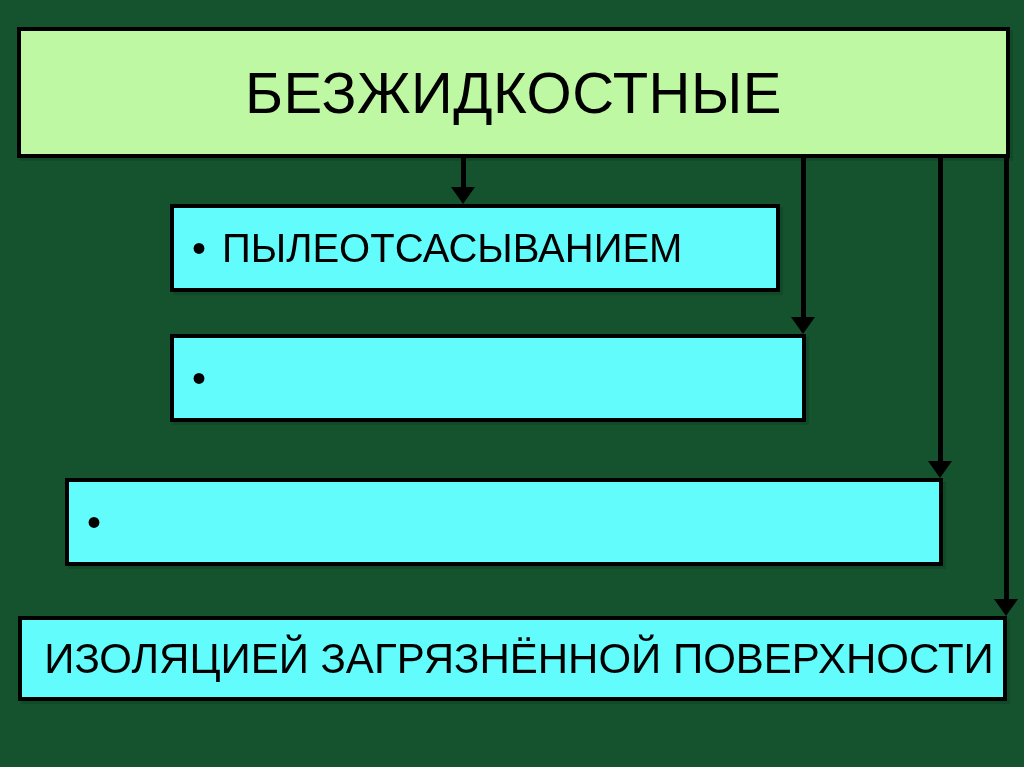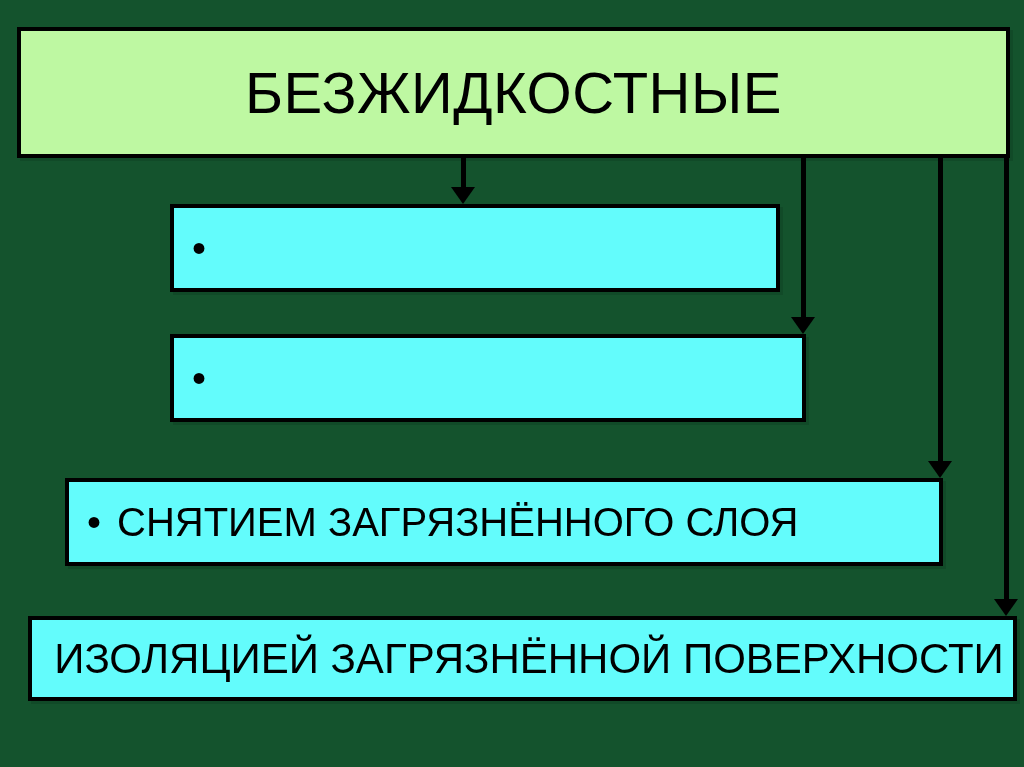--- a/index.html
+++ b/index.html
@@ -42,21 +42,21 @@
     white-space: nowrap;
   }
   .item-box .bullet {
     display: inline-block;
     margin-right: 16px;
   }
   .box-1 { left: 170px; top: 204px; width: 610px; height: 88px; }
   .box-2 { left: 170px; top: 334px; width: 636px; height: 88px; }
   .box-3 { left: 65px;  top: 478px; width: 878px; height: 88px; }
   .box-4 {
-    left: 28px; top: 616px; width: 989px; height: 85px;
+    left: 18px; top: 616px; width: 989px; height: 85px;
     justify-content: center;
     padding-left: 13px;
     font-size: 42px;
   }
   .vline {
     position: absolute;
     width: 5px;
     background: #000000;
   }
   .arrowhead {
@@ -92,28 +92,28 @@
   <div class="arrowhead ah-2"></div>
 
   <div class="vline vl-3"></div>
   <div class="arrowhead ah-3"></div>
 
   <div class="vline vl-4"></div>
   <div class="arrowhead ah-4"></div>
 
   <div class="box item-box box-1">
     <span class="bullet">•</span>
+    <span>ПЫЛЕОТСАСЫВАНИЕМ</span>
   </div>
 
   <div class="box item-box box-2">
     <span class="bullet">•</span>
   </div>
 
   <div class="box item-box box-3">
     <span class="bullet">•</span>
-    <span>СНЯТИЕМ ЗАГРЯЗНЁННОГО СЛОЯ</span>
   </div>
 
   <div class="box item-box box-4">
     <span>ИЗОЛЯЦИЕЙ ЗАГРЯЗНЁННОЙ ПОВЕРХНОСТИ</span>
   </div>
 
 </div>
 
 </body></html>

